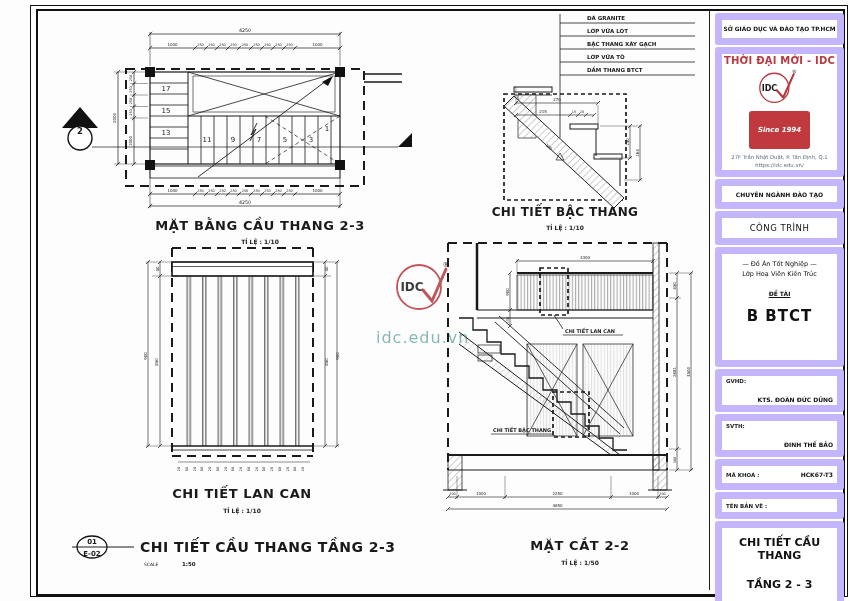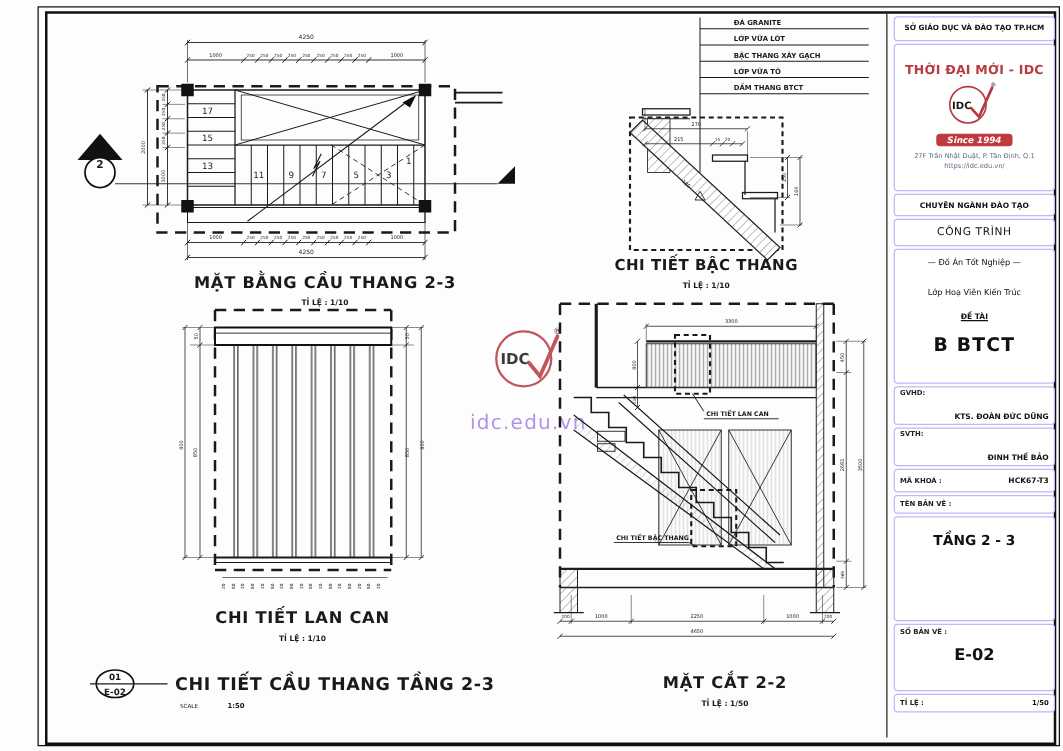--- a/index.html
+++ b/index.html
@@ -22,31 +22,31 @@
   .note{font-size:5.5px;font-weight:700}
   .callout{font-size:5px;font-weight:700}
   .stepnum{font-size:7px;text-anchor:middle}
   .mark{font-size:8.5px;font-weight:700;text-anchor:middle}
   
   .frame-outer{left:30px;top:5px;width:816px;height:590px;border:1px solid #111}
   .frame-inner{left:36px;top:9px;width:805px;height:583px;border:2px solid #111}
   .tb-divider{left:709px;top:11px;width:0;height:579px;border-left:1px solid #222}
   
   .tb{left:713px;top:11px;width:129px;height:579px;display:flex;flex-direction:column;gap:2px;padding:2px 2px}
-  .tb-box{border:1px solid #c4b5fd;border-radius:3px;flex:none;display:flex;
+  .tb-box{border:7px solid #c4b5fd;border-radius:3px;flex:none;display:flex;
           align-items:center;justify-content:center;text-align:center;overflow:hidden;background:#fff}
   .tb-col{flex-direction:column}
   .tb-row{flex-direction:row;justify-content:space-between;padding:0 4px;text-align:left}
   .lbl{font-size:5.5px;font-weight:700;color:#222}
   .val{font-size:6px;font-weight:700}
   .red{color:#b93a40}
   .since-pill{background:#c0393f;color:#fff;font-size:7px;font-weight:700;font-style:italic;
-              padding:1px 9px;border-radius:3px;margin-top:3px}
+              padding:15px 9px;border-radius:3px;margin-top:3px}
   .addr{font-size:5.3px;color:#5b6b7e;line-height:1.5;margin-top:5px}
-  .watermark-url{left:376px;top:328px;font-size:16px;color:#6d28d9;opacity:.5;letter-spacing:1px}
+  .watermark-url{left:376px;top:328px;font-size:16px;color:#0f766e;opacity:.5;letter-spacing:1px}
 </style>
 </head>
 <body>
 
 <div class="abs frame-outer"></div>
 <div class="abs frame-inner"></div>
 <div class="abs tb-divider"></div>
 
 <div class="abs watermark-url">idc.edu.vn</div>
 
@@ -368,21 +368,21 @@
     <span style="font-size:6px;font-weight:700">CHUYÊN NGÀNH ĐÀO TẠO</span>
   </div>
 
 
   <div class="tb-box" style="height:20px">
     <span style="font-size:8.5px;font-weight:400;letter-spacing:.5px">CÔNG TRÌNH</span>
   </div>
 
   <div class="tb-box tb-col" style="height:100px;justify-content:flex-start;padding-top:6px">
     <div style="font-size:6.5px">— Đồ Án Tốt Nghiệp —</div>
-    <div style="font-size:6.5px;margin-top:16px">Lớp Hoạ Viên Kiến Trúc</div>
+    <div style="font-size:6.5px;margin-top:2px">Lớp Hoạ Viên Kiến Trúc</div>
     <div style="font-size:6px;font-weight:700;text-decoration:underline;margin-top:12px">ĐỀ TÀI</div>
     <div style="font-size:15px;font-weight:700;letter-spacing:1px;margin-top:10px">B BTCT</div>
   </div>
 
   <div class="tb-box tb-col" style="height:25px;align-items:stretch;justify-content:space-between;padding:2px 4px">
     <div class="lbl" style="text-align:left">GVHD:</div>
     <div class="val" style="text-align:right">KTS. ĐOÀN ĐỨC DŨNG</div>
   </div>
 
   <div class="tb-box tb-col" style="height:25px;align-items:stretch;justify-content:space-between;padding:2px 4px">
@@ -393,21 +393,22 @@
   <div class="tb-box tb-row" style="height:17px">
     <span class="lbl">MÃ KHOÁ :</span>
     <span class="val">HCK67-T3</span>
   </div>
 
   <div class="tb-box tb-row" style="height:13px">
     <span class="lbl">TÊN BẢN VẼ :</span>
   </div>
 
   <div class="tb-box tb-col" style="height:74px;justify-content:flex-start;padding-top:8px">
-    <div style="font-size:11px;font-weight:700;margin-top:4px">TẦNG 2 - 3</div>
+    <div style="font-size:11px;font-weight:700">CHI TIẾT CẦU THANG</div>
+    <div style="font-size:11px;font-weight:700;margin-top:16px">TẦNG 2 - 3</div>
   </div>
 
   <div class="tb-box tb-col" style="height:46px;align-items:stretch;justify-content:flex-start;padding:3px 4px">
     <div class="lbl" style="text-align:left">SỐ BẢN VẼ :</div>
     <div style="font-size:13px;font-weight:700;text-align:center;margin-top:8px">E-02</div>
   </div>
 
   <div class="tb-box tb-row" style="height:13px">
     <span class="lbl">TỈ LỆ :</span>
     <span class="val" style="font-size:5.5px">1/50</span>

